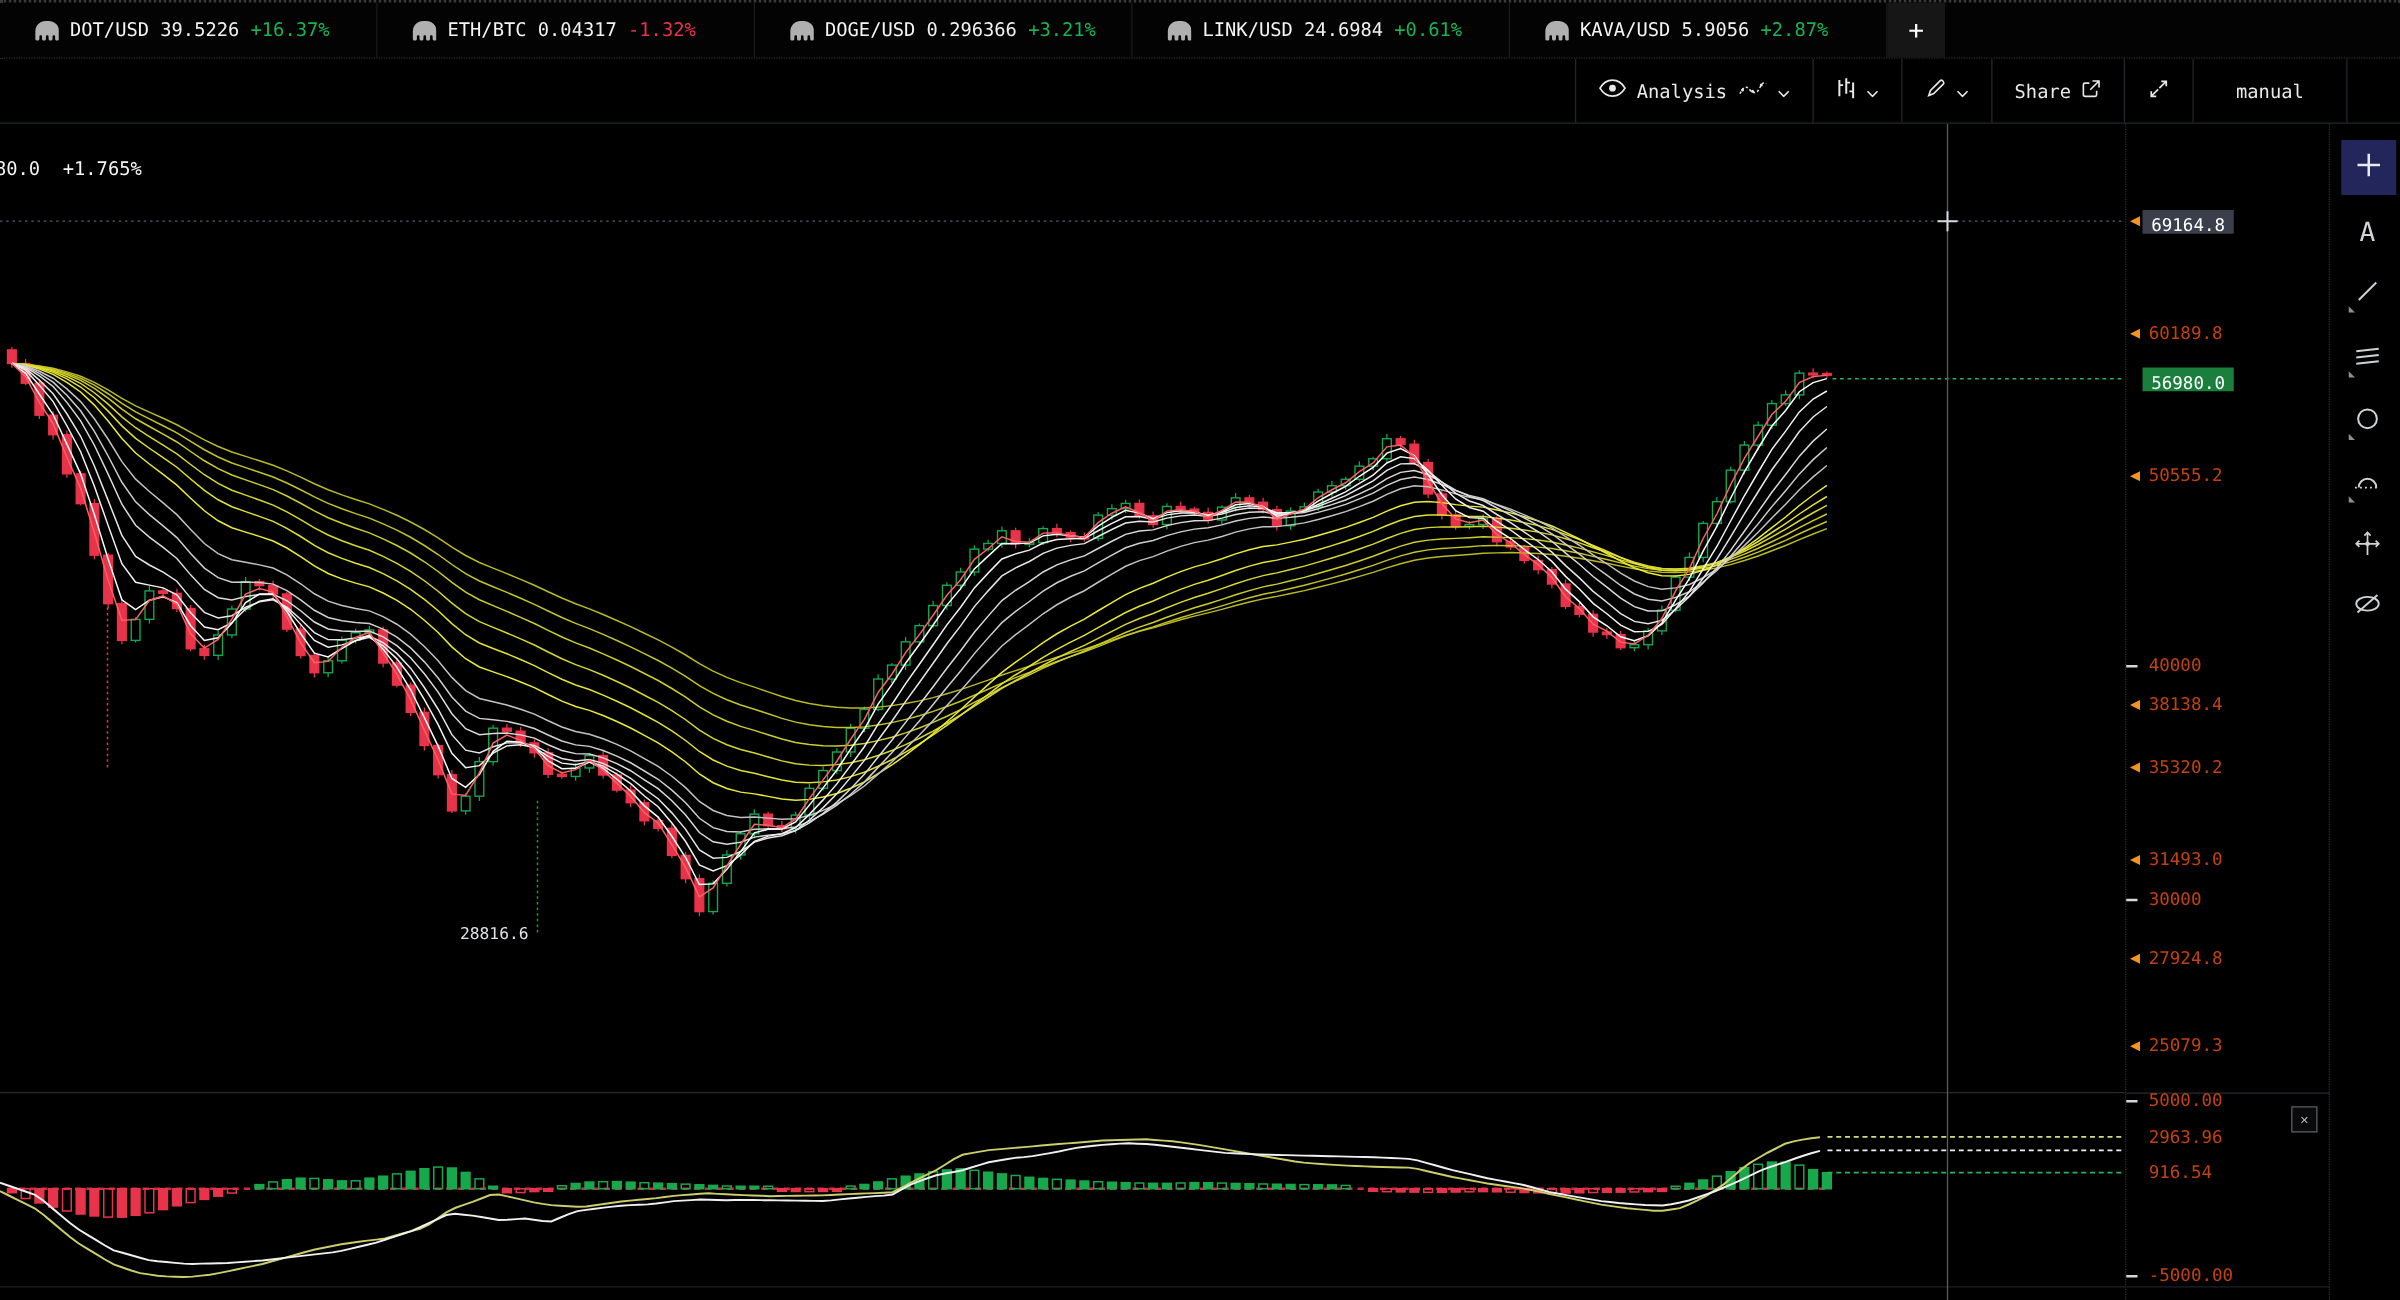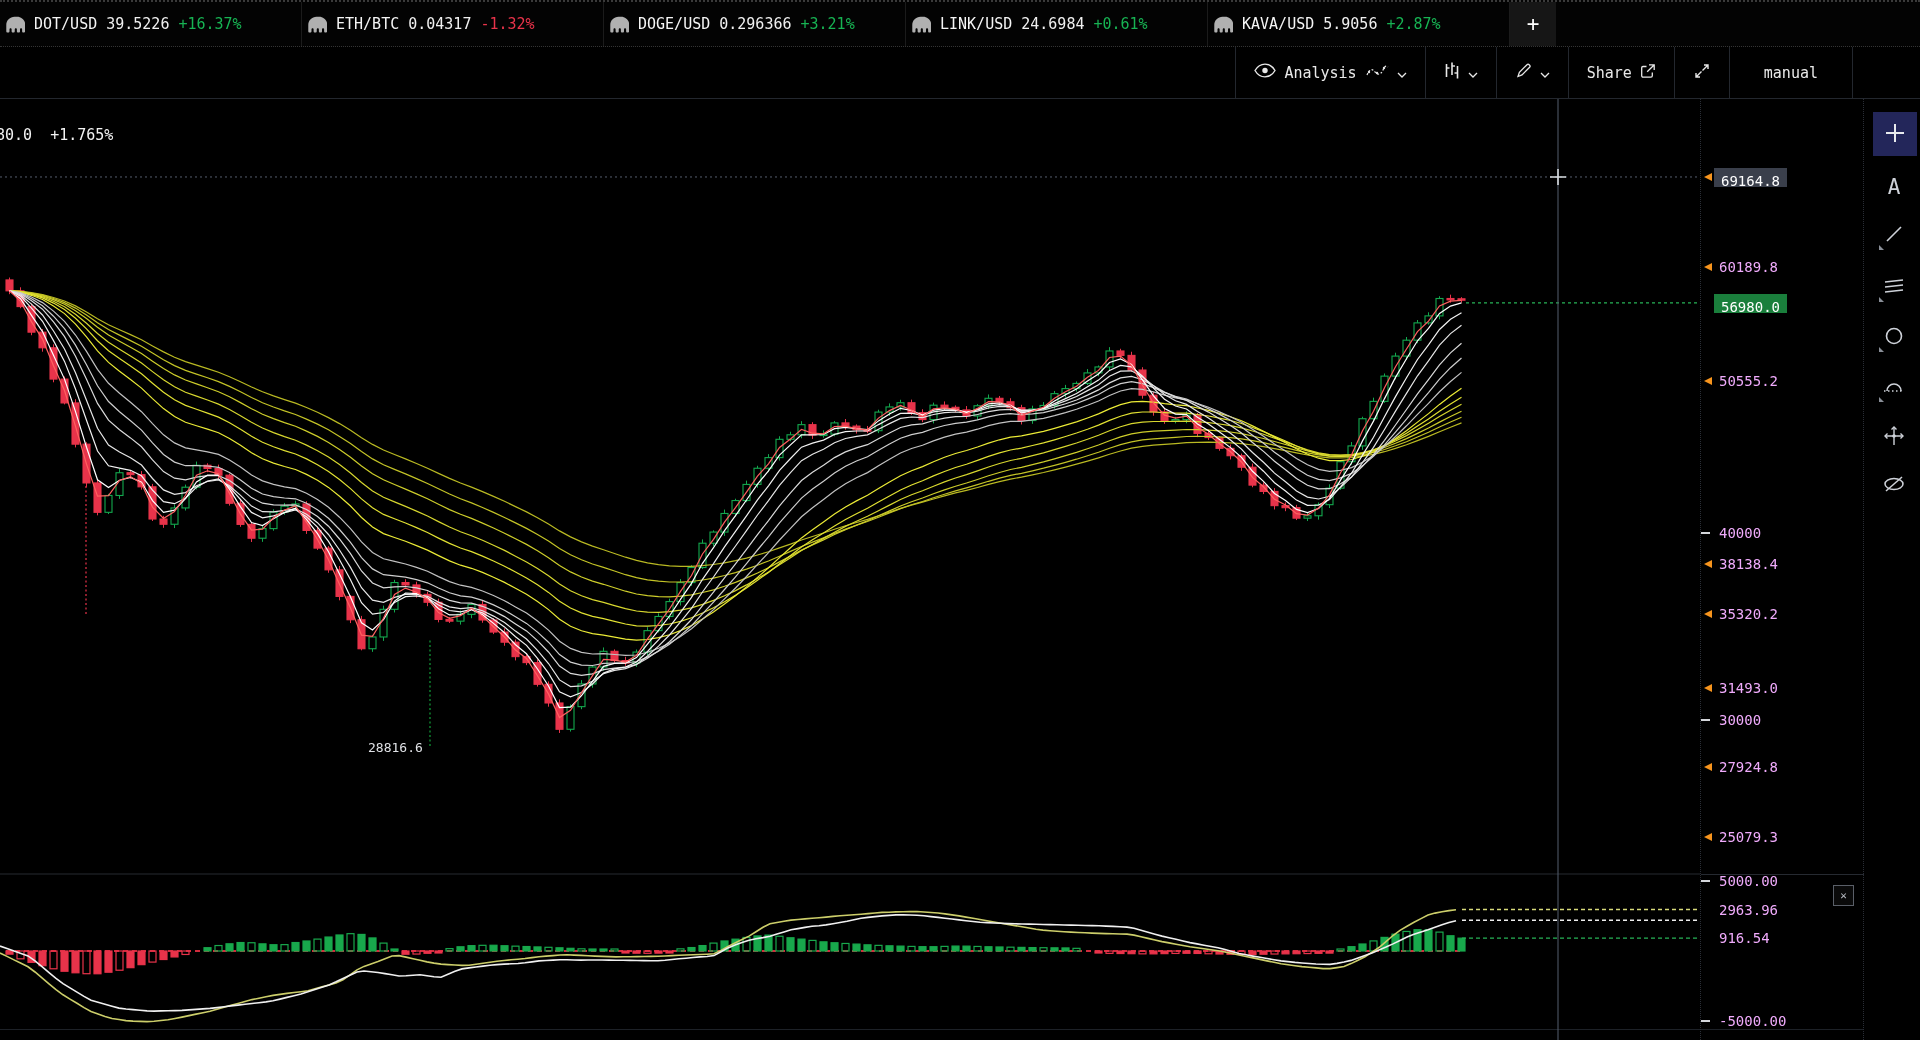--- a/index.html
+++ b/index.html
@@ -2,49 +2,49 @@
 <html><head>
 <meta charset="utf-8">
 <style>
   * { margin:0; padding:0; box-sizing:border-box; font-family:"DejaVu Sans Mono", monospace; }
   html,body { background:#000; }
   #app { position:relative; width:1920px; height:1040px; background:#000; overflow:hidden; }
 
   
   #tabbar { position:absolute; left:0; top:0; width:1920px; height:47px; display:flex;
             border-top:2px dotted #3a3a3a; border-bottom:1px dotted #343434; background:#030303; }
-  .tab { flex:0 0 302px; display:flex; align-items:center; gap:9px; padding-left:4px;
+  .tab { flex:0 0 302px; display:flex; align-items:center; gap:9px; padding-left:26px;
          border-right:1px solid #1b1b1b; cursor:pointer; }
   .tab .pair  { color:#f5f5f5; font-size:15px; }
   .tab .price { color:#f0f0f0; font-size:15px; }
   .tab .chg   { font-size:15px; }
   .tab .chg.up   { color:#17b353; }
   .tab .chg.down { color:#e8334a; }
   #add-tab { flex:0 0 46px; background:#161616; color:#fff; font-size:21px; display:flex;
              align-items:center; justify-content:center; border:none; cursor:pointer; }
 
   
   #toolbar { position:absolute; left:0; top:47px; width:1920px; height:52px;
              border-bottom:1px solid #23272e; background:#000; }
-  #tb-group { position:absolute; right:67px; top:0; height:100%; display:flex; align-items:stretch;
+  #tb-group { position:absolute; right:42px; top:0; height:100%; display:flex; align-items:stretch;
               border-left:1px solid #23272e; border-right:1px solid #23272e; }
   .tb-btn { display:flex; align-items:center; gap:8px; background:transparent; border:none;
             border-left:1px solid #23272e; color:#e9e9e9; font-size:15px; padding:0 18px; cursor:pointer; }
   .tb-btn:first-child { border-left:none; }
   #manual-btn { padding:0 34px; }
 
   
   #chart-svg { position:absolute; left:0; top:99px; }
   #legend { position:absolute; left:-4px; top:126px; color:#f3f3f3; font-size:15px; white-space:pre; z-index:3; }
   #low-label { position:absolute; left:368px; top:740px; color:#dfe1e5; font-size:13px; z-index:3; }
 
   
   #price-axis { position:absolute; left:1700px; top:99px; width:163px; height:941px;
                 border-left:1px dotted #2a2e36; z-index:4; cursor:ns-resize; }
-  .axis-label { position:absolute; left:18px; font-size:14px; color:#f0abfc; height:19px; line-height:19px; }
+  .axis-label { position:absolute; left:18px; font-size:14px; color:#c2410c; height:19px; line-height:19px; }
   .axis-label.boxed { left:13px; padding:4px 7px; }
   .tick-dash { position:absolute; left:0; width:9px; height:2px; background:#d4d6db; }
   .tri { position:absolute; left:3px; width:0; height:0; border-top:4px solid transparent;
          border-bottom:4px solid transparent; border-right:8px solid #f7941d; }
   .axis-sep { position:absolute; left:0; width:163px; height:1px; }
   #close-ind { position:absolute; left:132px; top:786px; width:21px; height:21px; border:1px solid #5a5f68;
                color:#b9bdc4; font-size:11px; display:flex; align-items:center; justify-content:center;
                background:#0a0a0a; cursor:pointer; }
 
   

